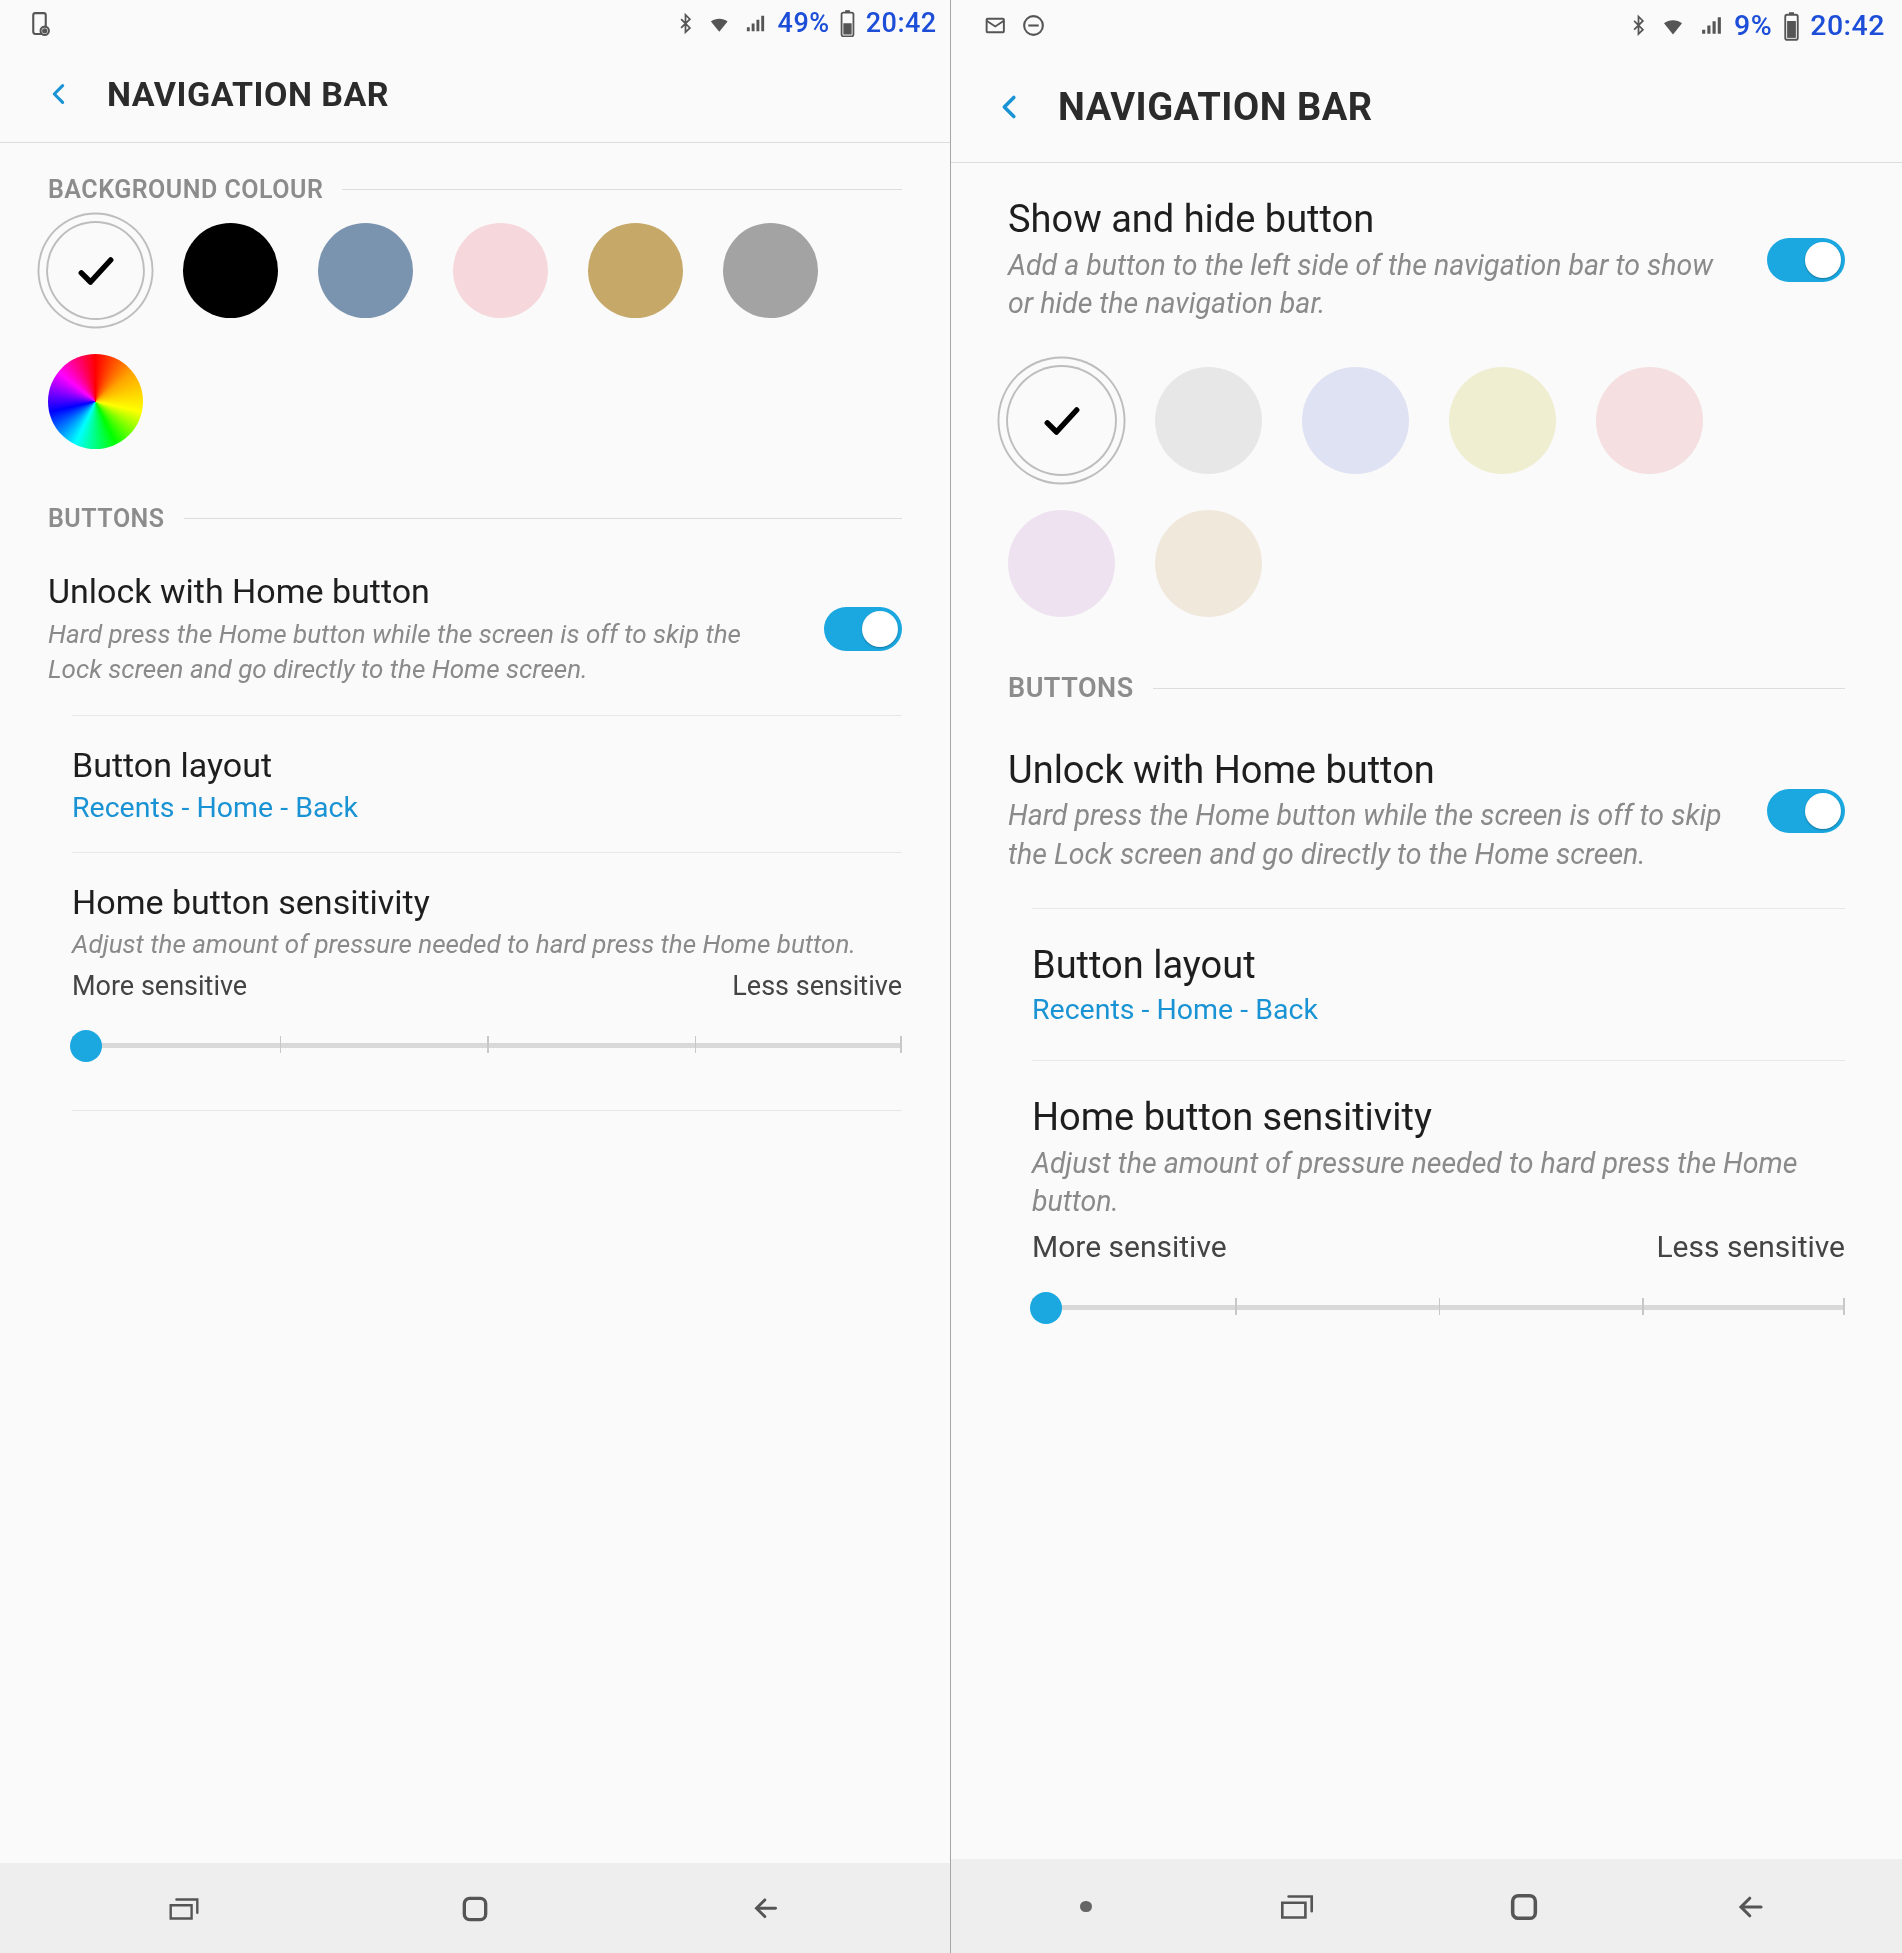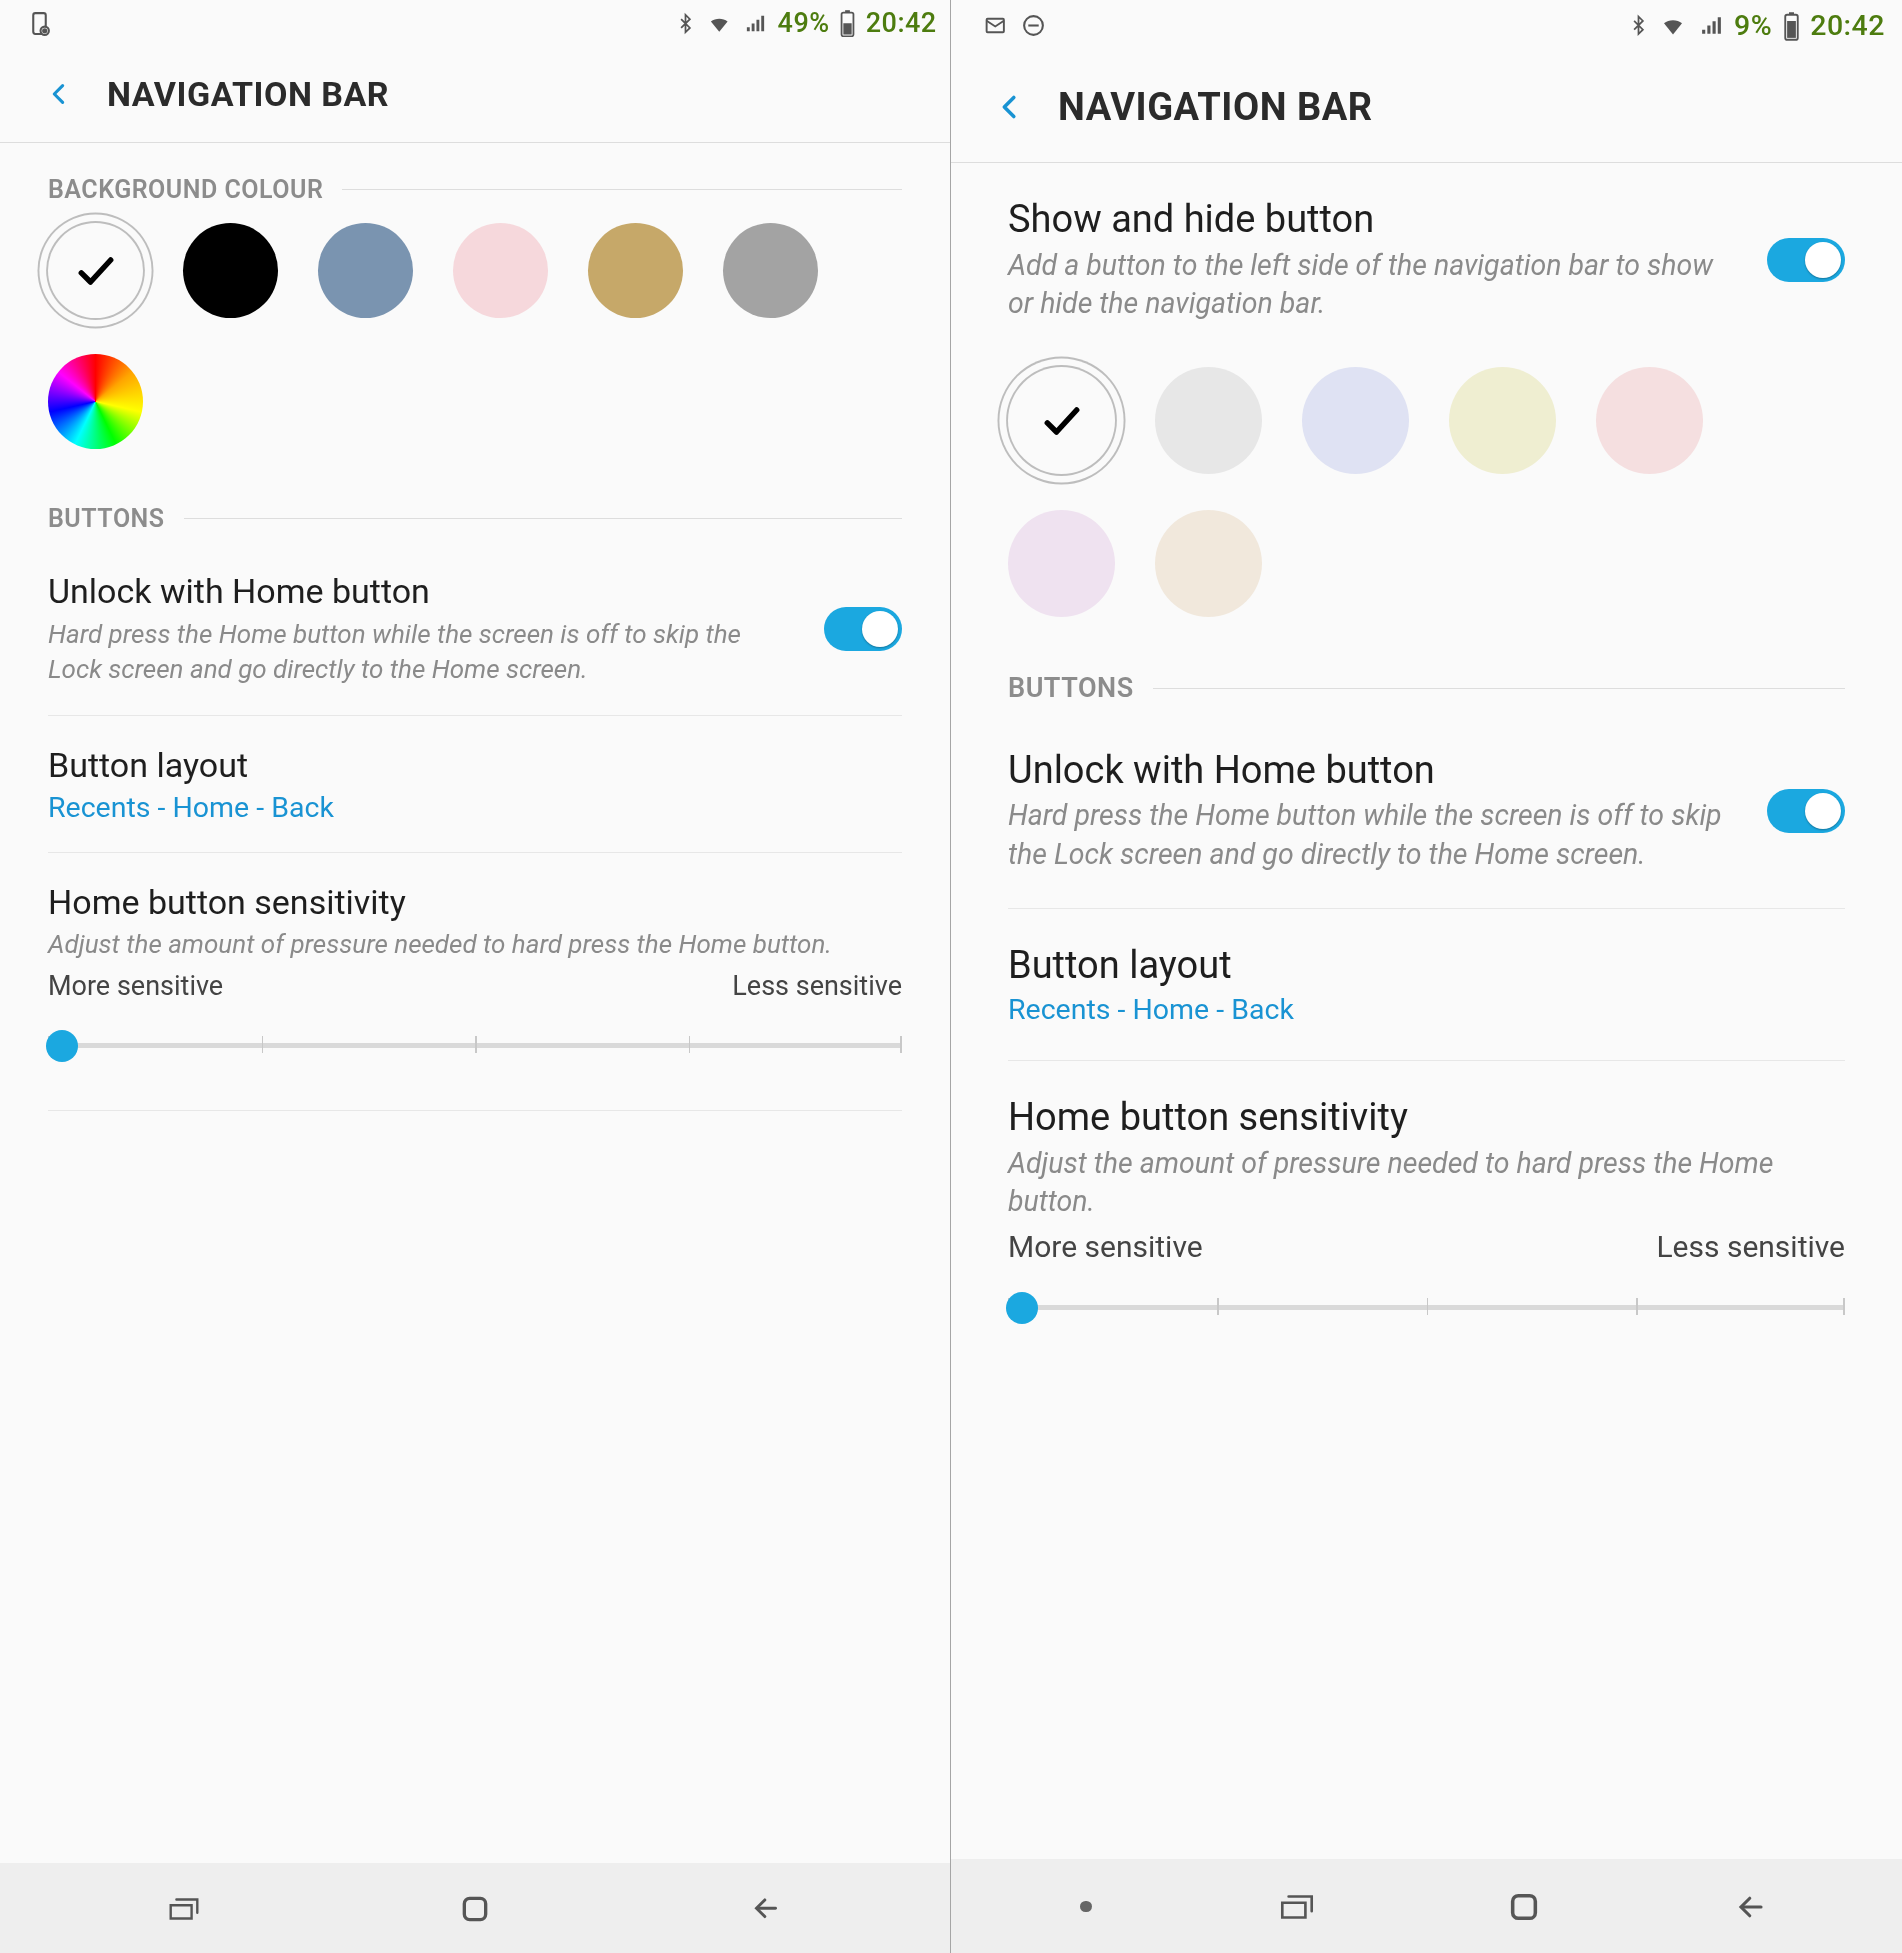--- a/index.html
+++ b/index.html
@@ -23,21 +23,21 @@
   .phone-left  { width: 951px; border-right: 1.9px solid #a5a5a5; }
   .phone-right { width: 951px; }
 
   
   .statusbar {
     height: 46px;
     display: flex;
     align-items: center;
     padding: 0 13.3px 0 27px;
     font-size: 27px;
-    color: #4d7c0f;
+    color: #1d4ed8;
   }
   .statusbar .sb-left { display: flex; gap: 11.4px; align-items:center; }
   .statusbar .sb-right { margin-left: auto; display: flex; gap: 9.5px; align-items:center; font-weight:500;}
   .sb-icon { display:inline-flex; }
   .sb-text { letter-spacing:0.5px; }
 
   
   .appbar {
     height: 97px;
     display: flex;
@@ -96,21 +96,21 @@
   .swatch.rainbow {
     background: conic-gradient(red,orange,yellow,lime,cyan,blue,magenta,red);
   }
 
   .item {
     padding: 28.5px 0 28.5px 0;
     display:flex;
     align-items:center;
     gap:28.5px;
   }
-  .item + .item { border-top:1px solid #e7e7e7; }
+  .item + .item { border-top:1px solid #e7e7e7;margin-left:24px; }
   .item .txt { flex:1; }
   .item .title {
     font-size: 34px;
     color: #1e1e1e;
     font-weight:400;
     margin-bottom:5.7px;
   }
   .item .desc {
     font-size: 26px;
     color: #8a8a8a;

